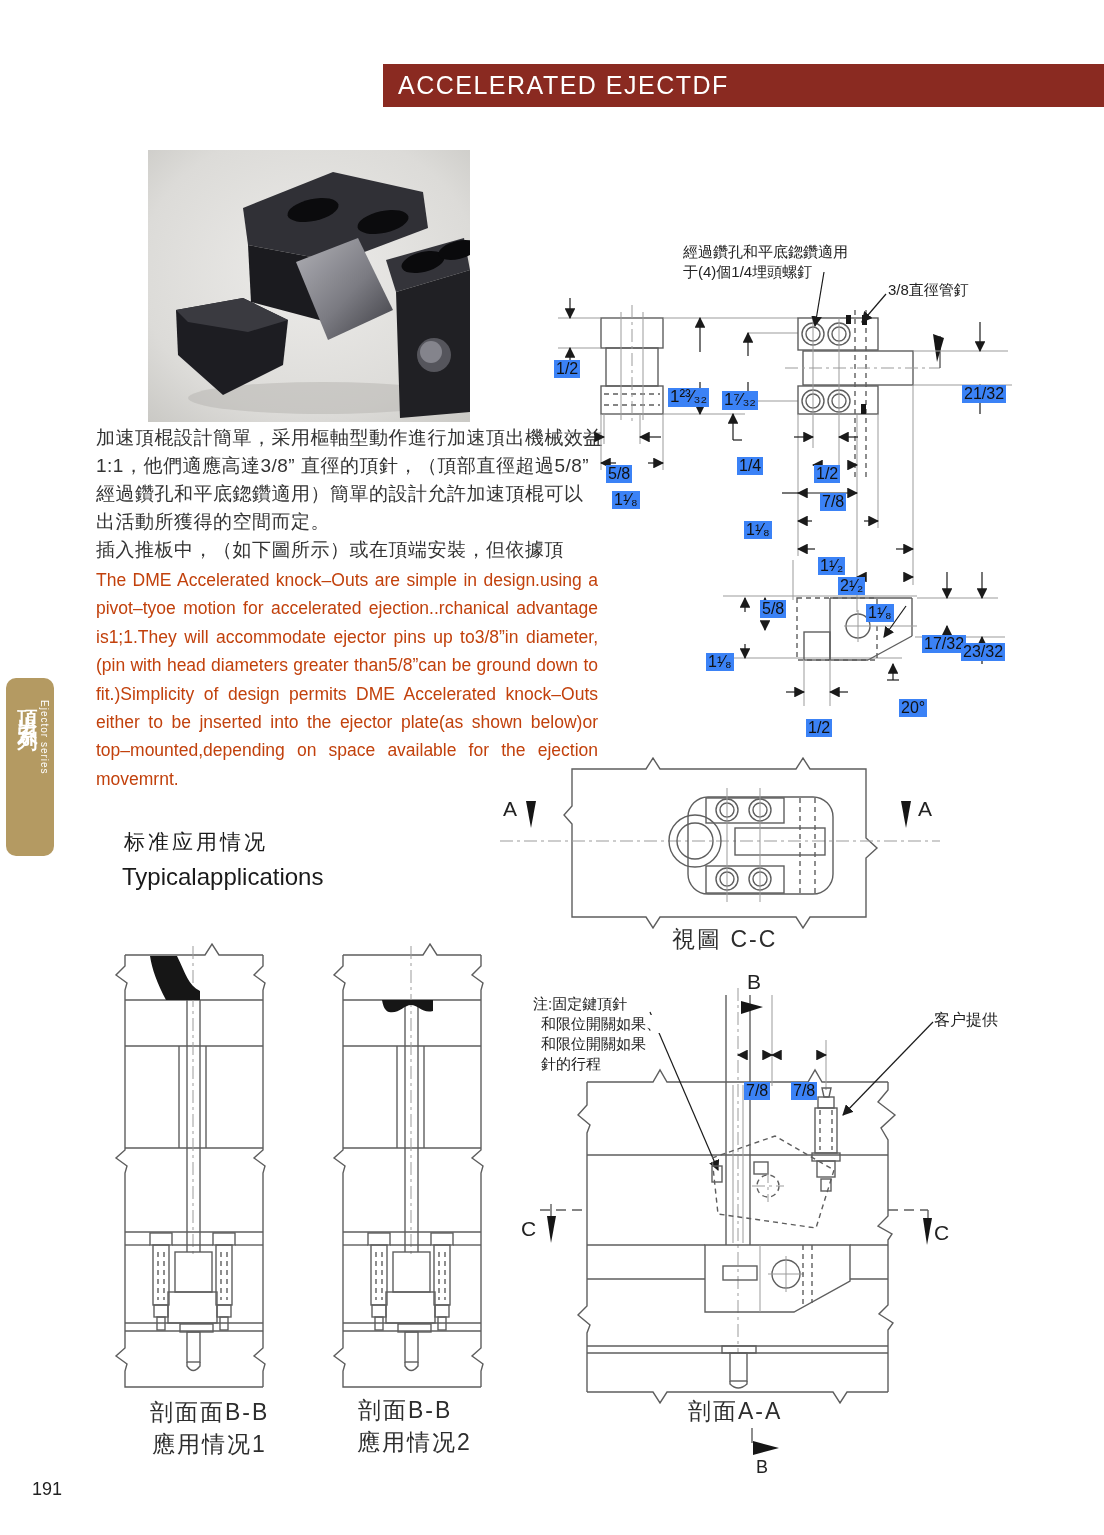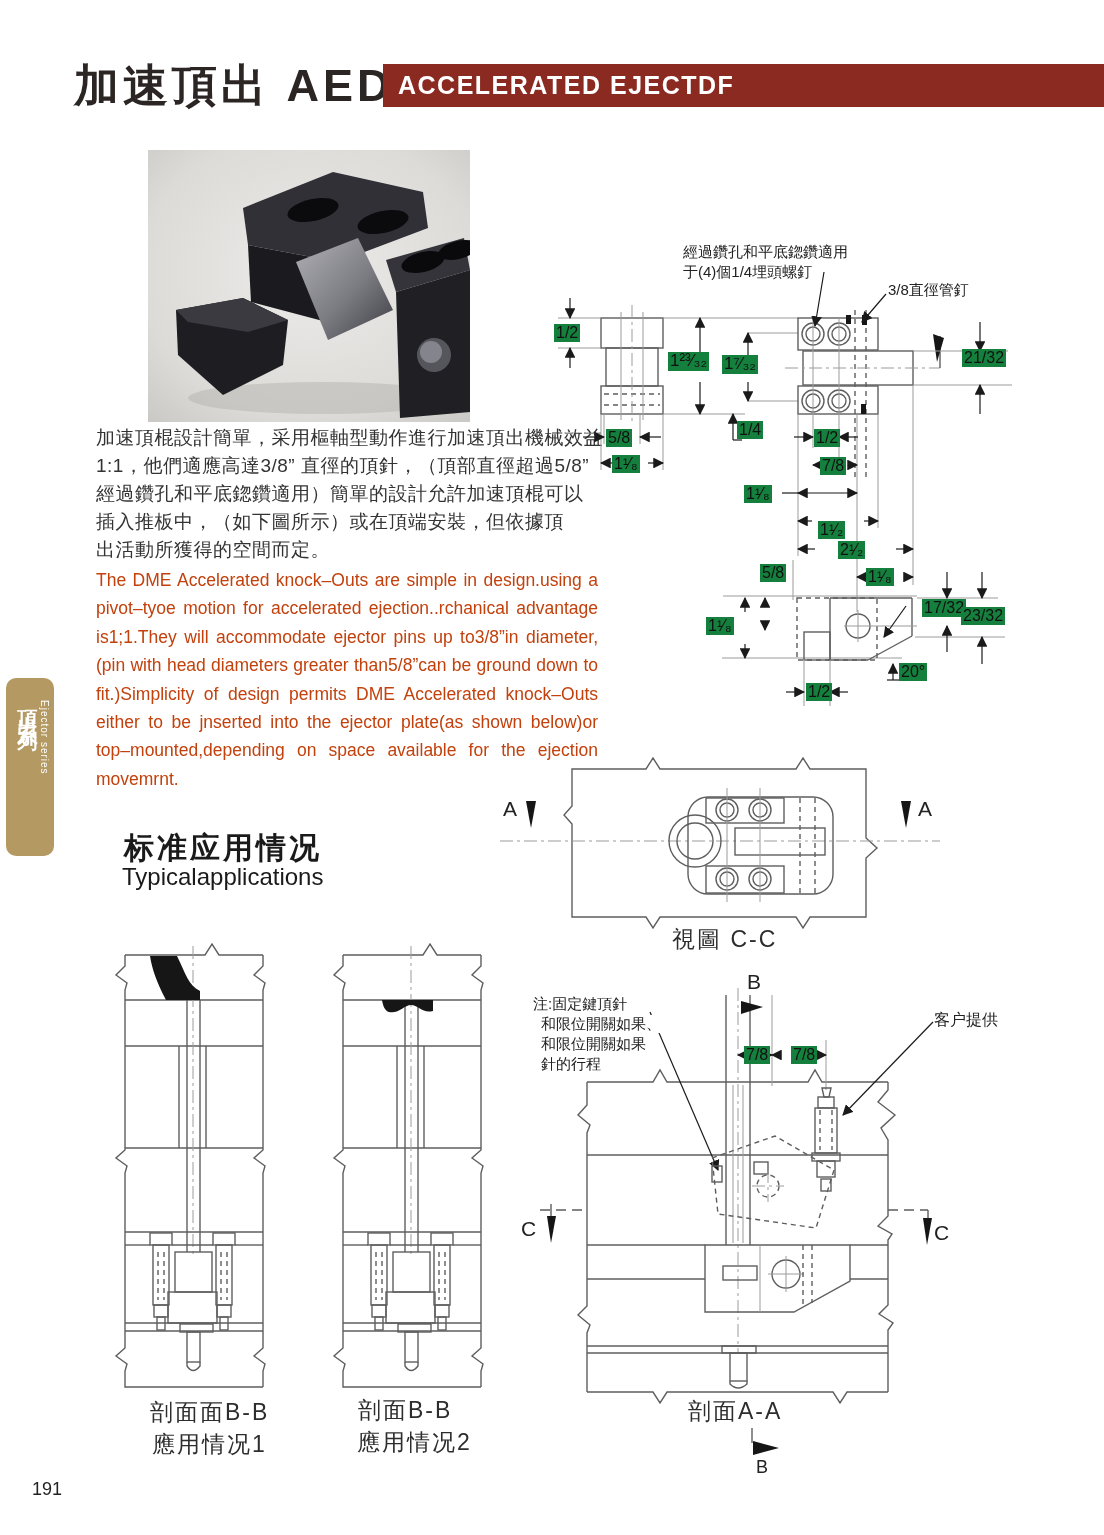--- a/index.html
+++ b/index.html
@@ -3,56 +3,55 @@
 <meta charset="utf-8">
 <style>
   html,body{margin:0;padding:0;background:#ffffff;}
   .page{position:relative;width:1104px;height:1535px;background:#fff;
         font-family:"Liberation Sans","DejaVu Sans",sans-serif;overflow:hidden;color:#222;}
   .abs{position:absolute;}
   .title{position:absolute;left:74px;top:56px;font-size:45px;font-weight:bold;
          color:#2b2523;letter-spacing:4px;white-space:nowrap;}
   .banner{position:absolute;left:383px;top:64px;width:721px;height:43px;
           background:var(--banner,#8a2a21);display:flex;align-items:center;}
-  .banner span{color:#fff;font-size:25px;font-weight:bold;letter-spacing:1.5px;padding-left:15px;}
+  .banner span{color:#fff;font-size:25px;font-weight:normal;letter-spacing:1.5px;padding-left:15px;}
   .zhpara{position:absolute;left:96px;top:424px;width:500px;font-size:19px;
           line-height:28px;color:#333;letter-spacing:0.5px;}
   .zhpara span{display:block;white-space:nowrap;}
   .enpara{position:absolute;left:96px;top:566px;width:502px;font-size:17.5px;
           line-height:28.4px;color:#c2410c;text-align:justify;}
   .tab{position:absolute;left:6px;top:678px;width:48px;height:178px;
        background:var(--tab,#b49a62);border-radius:10px;}
   .tab .zh{position:absolute;left:9px;top:16px;writing-mode:vertical-rl;text-orientation:upright;
            color:#fff;font-size:20px;letter-spacing:7px;font-weight:bold;}
   .tab .en{position:absolute;left:33px;top:22px;writing-mode:vertical-rl;
            color:#fff;font-size:10px;letter-spacing:1px;}
-  .h-zh{position:absolute;left:124px;top:828px;font-size:30px;font-weight:bold;
+  .h-zh{position:absolute;left:124px;top:828px;font-size:21px;font-weight:normal;
         color:#1a1a1a;letter-spacing:3px;white-space:nowrap;}
   .h-en{position:absolute;left:122px;top:863px;font-size:24px;font-weight:normal;
         color:#1a1a1a;white-space:nowrap;}
-  .dim{position:absolute;font-size:16px;color:#111;background:#15803d;
-       padding:0 2px;line-height:1.1;white-space:nowrap;}
+  .dim{position:absolute;font-size:16px;color:#111;background:#3b82f6;
+       padding:0 2px;line-height:1.1;white-space:nowrap;margin-top:36px;}
   .dim.big{font-size:17px;}
   .note{position:absolute;font-size:15px;color:#222;line-height:1.2;white-space:nowrap;background:#fff;}
   .marker{position:absolute;font-size:21px;color:#222;line-height:1;white-space:nowrap;}
   .cap{position:absolute;font-size:23px;color:#2d2d2d;letter-spacing:2px;white-space:nowrap;}
   .pageno{position:absolute;left:32px;top:1479px;font-size:18px;color:#222;}
   .ln{stroke:#5e5e5e;stroke-width:1.4;fill:none;}
   .lt{stroke:#9b9b9b;stroke-width:1;fill:none;}
   .dm{stroke:#1b1b1b;stroke-width:1.2;fill:none;}
   .dash{stroke-dasharray:13 4 3 4;}
   .hid{stroke-dasharray:5 4;}
   .blk{fill:#161616;stroke:none;}
 </style>
 </head>
 <body>
 
 <div class="page">
 
-  <div class="title">加速頂出 AED</div>
   <div class="banner">
     <span>ACCELERATED EJECTDF</span>
   </div>
 
   <svg class="abs" style="left:148px;top:150px" width="322" height="272" viewBox="0 0 322 272">
     <defs>
       <radialGradient id="pbg" cx="50%" cy="45%" r="75%">
         <stop offset="0%" stop-color="#ecebe9"></stop>
           <stop offset="70%" stop-color="#dcdbd8"></stop>
           <stop offset="100%" stop-color="#c9c8c4"></stop>
@@ -77,22 +76,22 @@
     <ellipse cx="310" cy="100" rx="20" ry="9" transform="rotate(-14 310 100)" fill="#0a0a0c"></ellipse>
     <polygon points="248,142 322,120 322,262 252,268" fill="#202024"></polygon>
     <circle cx="286" cy="205" r="17" fill="#55555c"></circle>
     <circle cx="283" cy="202" r="11" fill="#84848c"></circle>
   </svg>
 
   <div class="zhpara">
     <span>加速頂棍設計簡單，采用樞軸型動作進行加速頂出機械效益</span>
     <span>1:1，他們適應高達3/8” 直徑的頂針，（頂部直徑超過5/8”</span>
     <span>經過鑽孔和平底鍃鑽適用）簡單的設計允許加速頂棍可以</span>
+    <span>出活動所獲得的空間而定。</span>
     <span>插入推板中，（如下圖所示）或在頂端安裝，但依據頂</span>
-    <span>出活動所獲得的空間而定。</span>
   </div>
   <div class="enpara">The DME Accelerated knock–Outs are simple in design.using a pivot–tyoe motion for accelerated ejection..rchanical advantage is1;1.They will accommodate ejector pins up to3/8”in diameter, (pin with head diameters greater than5/8”can be ground down to fit.)Simplicity of design permits DME Accelerated knock–Outs either to be jnserted into the ejector plate(as shown below)or top–mounted,depending on space available for the ejection movemrnt.</div>
 
   <div class="tab">
     <span class="zh">頂出系列</span>
     <span class="en">Ejector series</span>
   </div>
 
   <div class="h-zh">标准应用情况</div>
   <div class="h-en">Typicalapplications</div>

